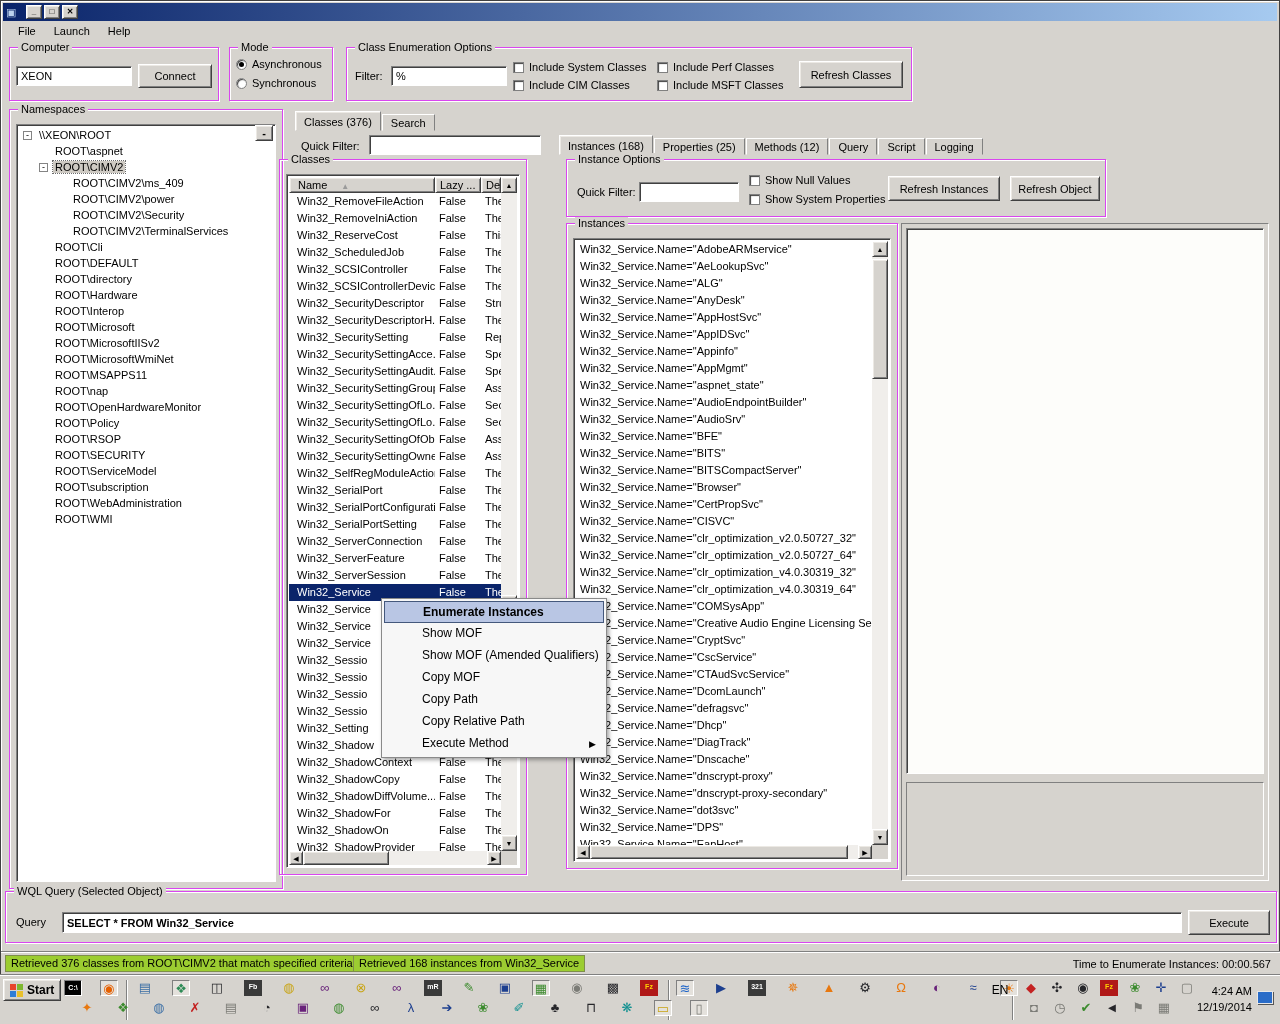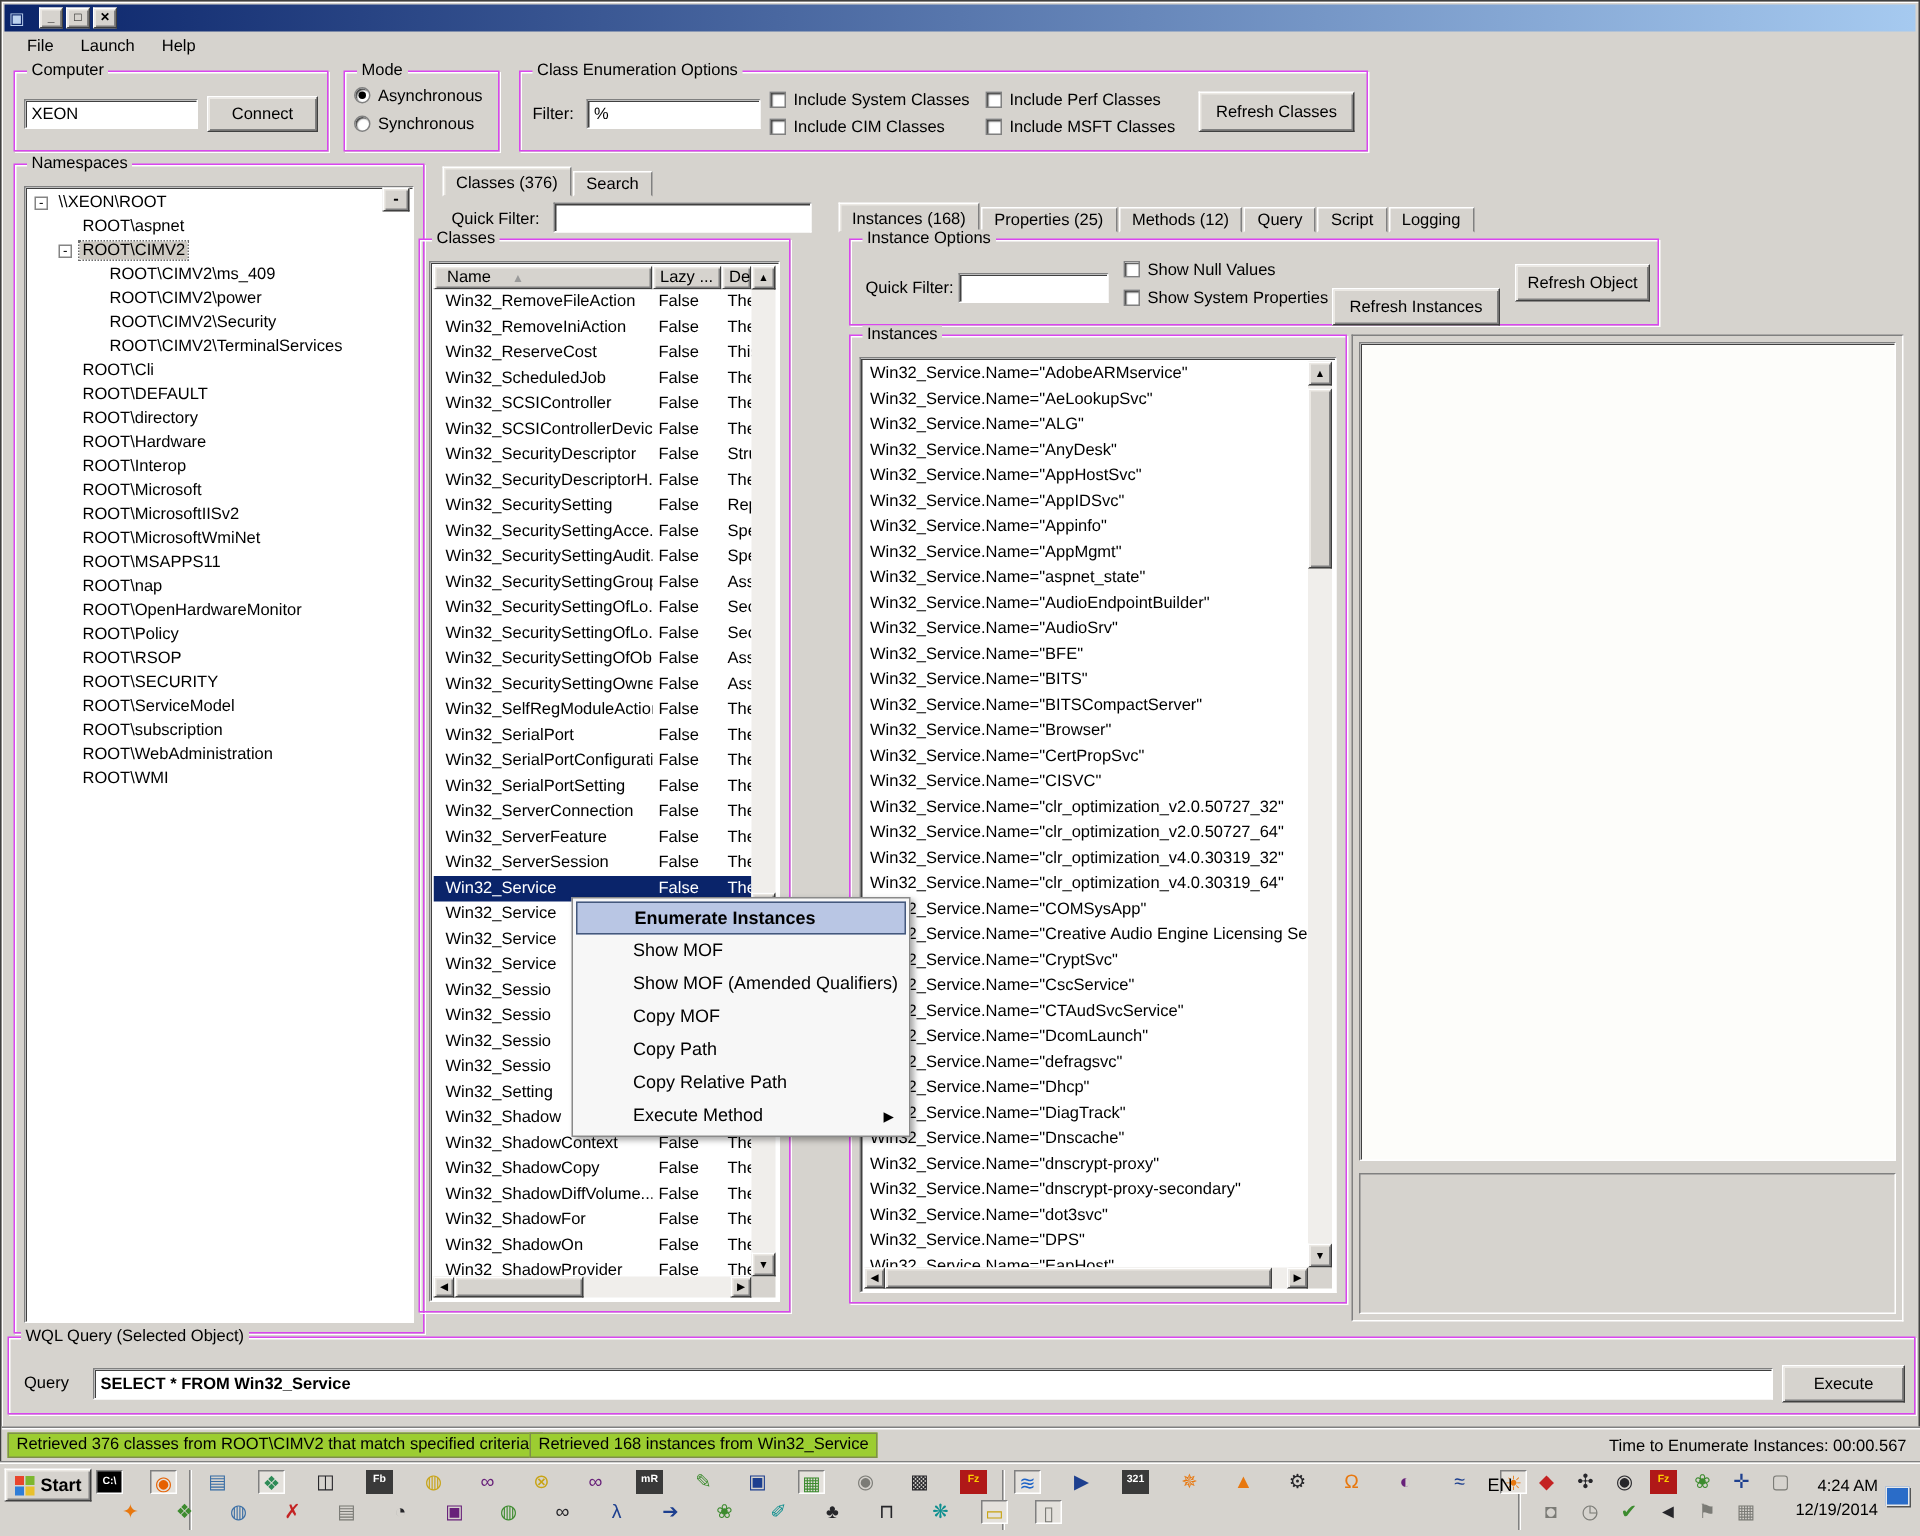--- a/index.html
+++ b/index.html
@@ -559,21 +559,21 @@
       <div class="tab"><span>Script</span></div>
       <div class="tab"><span>Logging</span></div>
     </div>
 
   <div class="g" style="left:565px;top:158px;width:540px;height:58px">
     <span class="glabel">Instance Options</span>
     <span style="position:absolute;left:10px;top:26px">Quick Filter:</span>
     <input class="txt" style="left: 72px; top: 22px; width: 100px; height: 20px;" value="">
     <div style="position:absolute;left:182px;top:14px;white-space:nowrap"><span class="cb"></span><span>Show Null Values</span></div>
     <div style="position:absolute;left:182px;top:33px;white-space:nowrap"><span class="cb"></span><span>Show System Properties</span></div>
-    <div class="btn raised" style="left:321px;top:32px;width:112px;height:25px">Refresh Instances</div>
+    <div class="btn raised" style="left:321px;top:16px;width:112px;height:25px">Refresh Instances</div>
     <div class="btn raised" style="left:443px;top:16px;width:90px;height:25px">Refresh Object</div>
   </div>
 
   <div class="g" style="left:565px;top:222px;width:332px;height:646px">
     <span class="glabel">Instances</span>
     <div class="lb">
       <div class="lb-rows">
 
       <div class="lb-row">Win32_Service.Name="AdobeARMservice"</div>
           <div class="lb-row">Win32_Service.Name="AeLookupSvc"</div>

